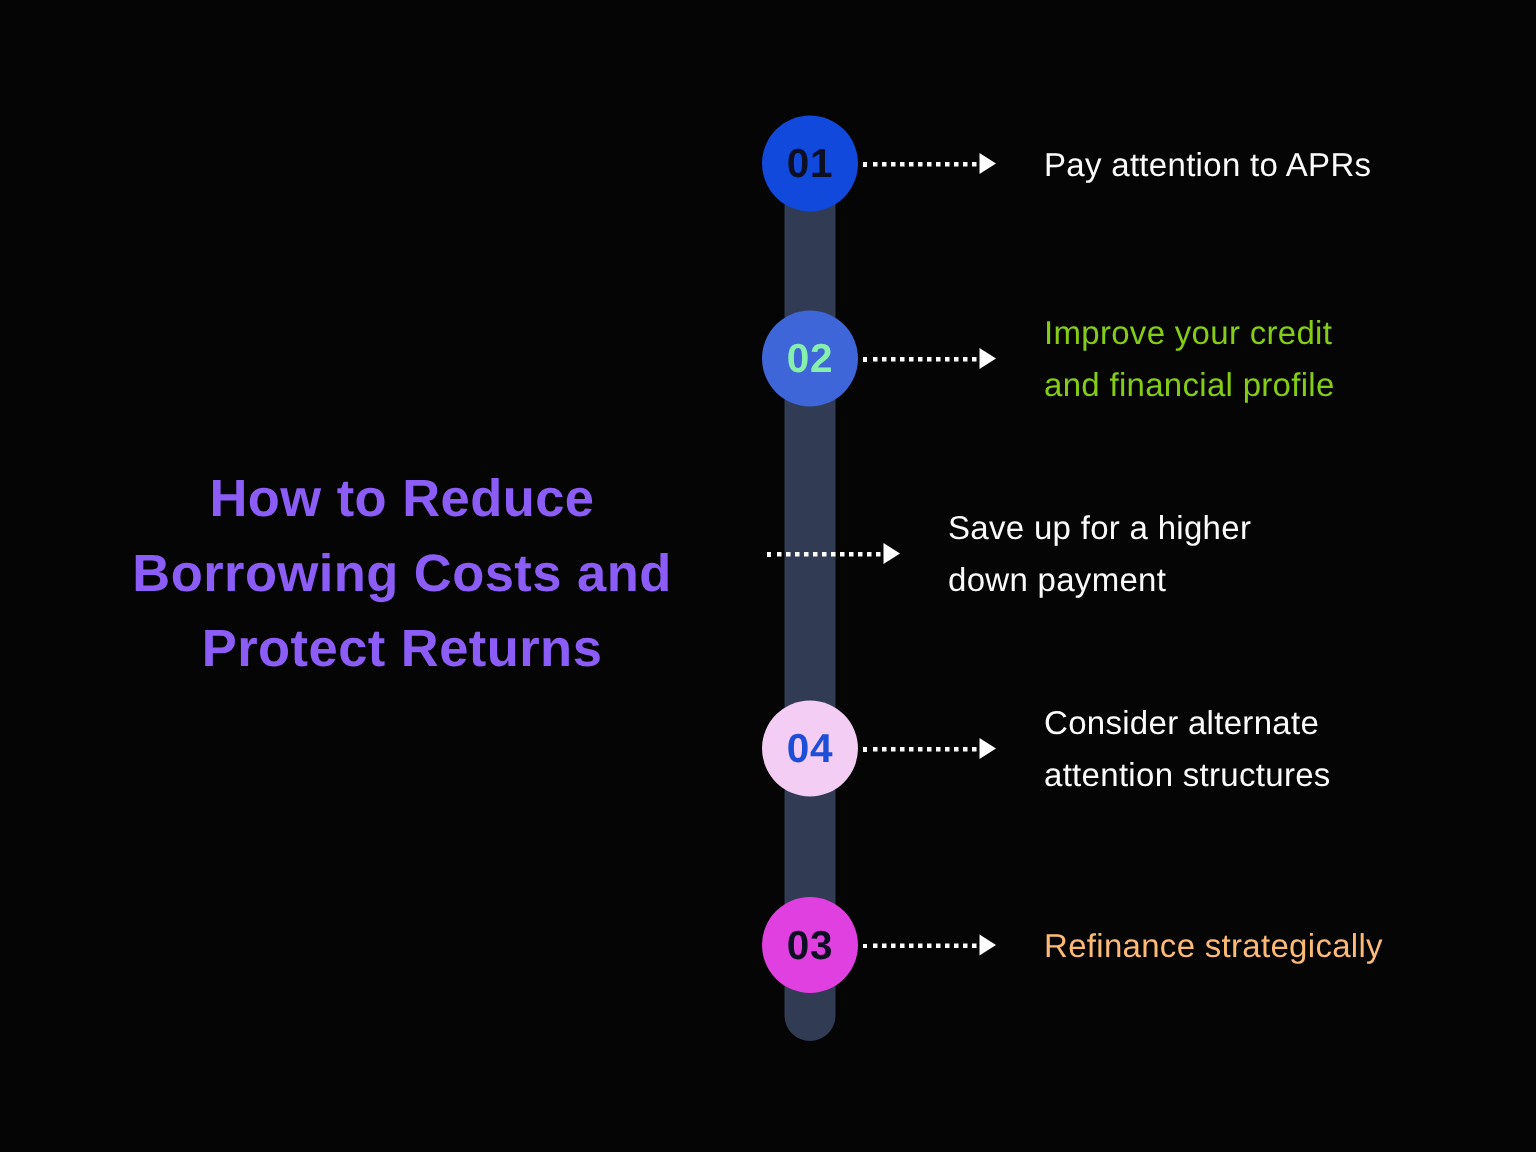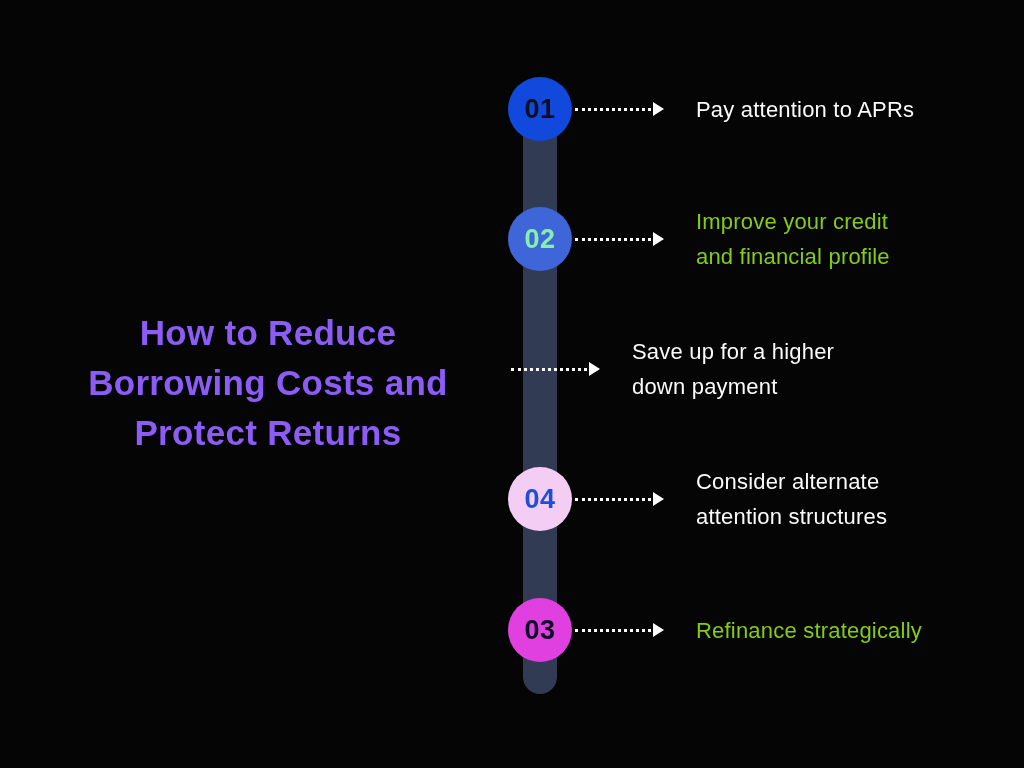--- a/index.html
+++ b/index.html
@@ -144,16 +144,16 @@
   </div>
 
   <div class="step" style="top:630px">
     <div class="circle" style="background: rgb(224, 64, 223);">
       <span class="num" style="color: rgb(13, 16, 34);">03</span>
     </div>
     <div class="connector">
       <div class="dots"></div>
       <div class="arrow"></div>
     </div>
-    <div class="label" style="color: #84cc16;">Refinance strategically</div>
+    <div class="label" style="color: #fdba74;">Refinance strategically</div>
   </div>
 
 </div>
 
 </body></html>

